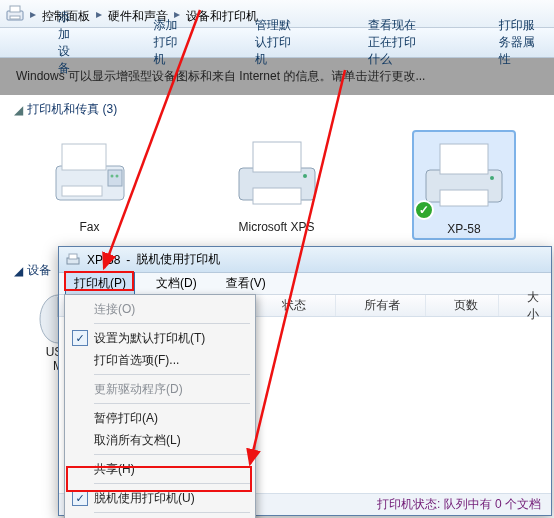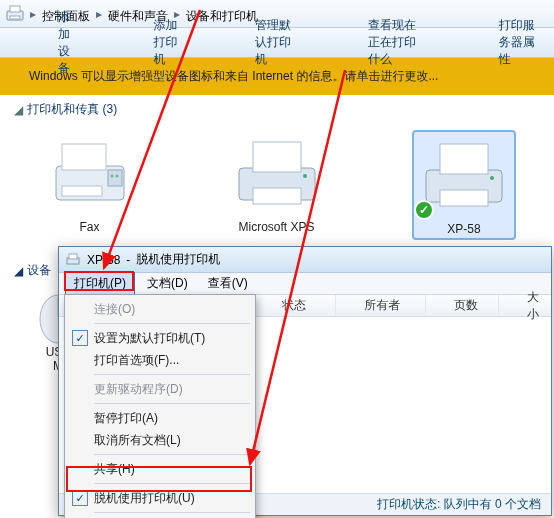--- a/index.html
+++ b/index.html
@@ -9,21 +9,21 @@
 .bc { height:28px; background:linear-gradient(#fafcfe,#e7f0f8); border-bottom:1px solid #c0cddb; display:flex; align-items:center; padding:0 4px; }
 .bc .seg { display:flex; align-items:center; padding:0 4px; height:22px;margin-top:6px; }
 .bc .sep { color:#50688a; padding:0 2px; }
 .bc .icn { width:24px; height:22px; display:flex; align-items:center; justify-content:center; }
 
 
 .tb { height:30px; background:linear-gradient(#f5faff,#dce9f5); border-bottom:1px solid #b8c8d8; display:flex; align-items:center; }
 .tb .btn { padding:0 14px; height:28px; display:flex; align-items:center; color:#123a63; cursor:default;margin-left:44px; }
 
 
-.info { padding:10px 29px; color:#222; background:#eab308; }
+.info { padding:10px 16px; color:#222; background:#a3a3a3; }
 
 
 .sec { padding:6px 14px 8px; color:#163a6b; display:flex; align-items:center; gap:4px; }
 .sec .tri { color:#577; }
 
 
 .grid { display:flex; gap:88px; padding:6px 40px 18px; }
 .dev  { width:120px; text-align:center; position:relative; }
 .dev .pic { width:96px; height:84px; margin:0 auto 4px; position:relative; }
 .dev .lbl { color:#222; }
@@ -36,26 +36,26 @@
 
 .usb-sec { padding:6px 14px; color:#163a6b; display:flex; align-items:center; gap:4px; }
 .usb-dev { padding:4px 28px; }
 .usb-dev .pic { width:60px; height:56px; }
 .usb-dev .lbl { text-align:center; color:#222; width:60px; }
 
 
 .child { position:absolute; left:58px; top:246px; width:494px; height:270px; border:1px solid #5b7ea8; background:#fff; box-shadow:0 4px 14px rgba(0,0,0,.35); }
 .child .tbar { height:26px; background:linear-gradient(#e9f3fb,#cfe2f3); display:flex; align-items:center; padding:0 6px; gap:6px; border-bottom:1px solid #b6c9dc; }
 .child .tbar .icn { width:16px; height:16px; }
-.child .menu { height:22px; background:#f4f8fc; border-bottom:1px solid #d0dae5; display:flex; align-items:center; padding:8px 6px; gap:4px; }
+.child .menu { height:22px; background:#f4f8fc; border-bottom:1px solid #d0dae5; display:flex; align-items:center; padding:8px 6px; gap:13px; }
 .child .menu .mi { padding:2px 8px; }
 .child .menu .mi.act { border:1px solid #3a6ea5; background:#cfe2f7; }
 .child .cols { height:22px; background:linear-gradient(#fdfdfe,#ecf1f7); border-bottom:1px solid #d5dfea; display:flex; align-items:center; color:#333;gap:16px; }
 .child .cols span { padding:0 12px; border-right:1px solid #e1e8f0; height:100%; display:flex; align-items:center; }
-.child .status { position:absolute; bottom:0; left:0; right:0; height:22px; background:#eef3f9; border-top:1px solid #d5dfea; display:flex; align-items:center; justify-content:flex-end; padding:0 10px; color:#0c4a6e; }
+.child .status { position:absolute; bottom:0; left:0; right:0; height:22px; background:#eef3f9; border-top:1px solid #d5dfea; display:flex; align-items:center; justify-content:flex-end; padding:0 10px; color:#701a75; }
 
 
 .dd { position:absolute; left:64px; top:294px; width:192px; background:#f5f5f5; border:1px solid #9aa7b5; box-shadow:2px 3px 8px rgba(0,0,0,.3); padding:3px; }
 .dd .row { display:flex; align-items:center; height:22px; padding:0 4px 0 26px; position:relative; color:#222; }
 .dd .row.dis { color:#8a8f96; }
 .dd .sepline { height:1px; background:#d0d5dc; margin:3px 2px 3px 26px; }
 .dd .chk { position:absolute; left:4px; top:3px; width:16px; height:16px; border:1px solid #5a82b5; background:#eaf3fc; display:flex; align-items:center; justify-content:center; color:#12427a; font-size:11px; }
 
 
 .hl { position:absolute; border:2px solid #e11; pointer-events:none; }

